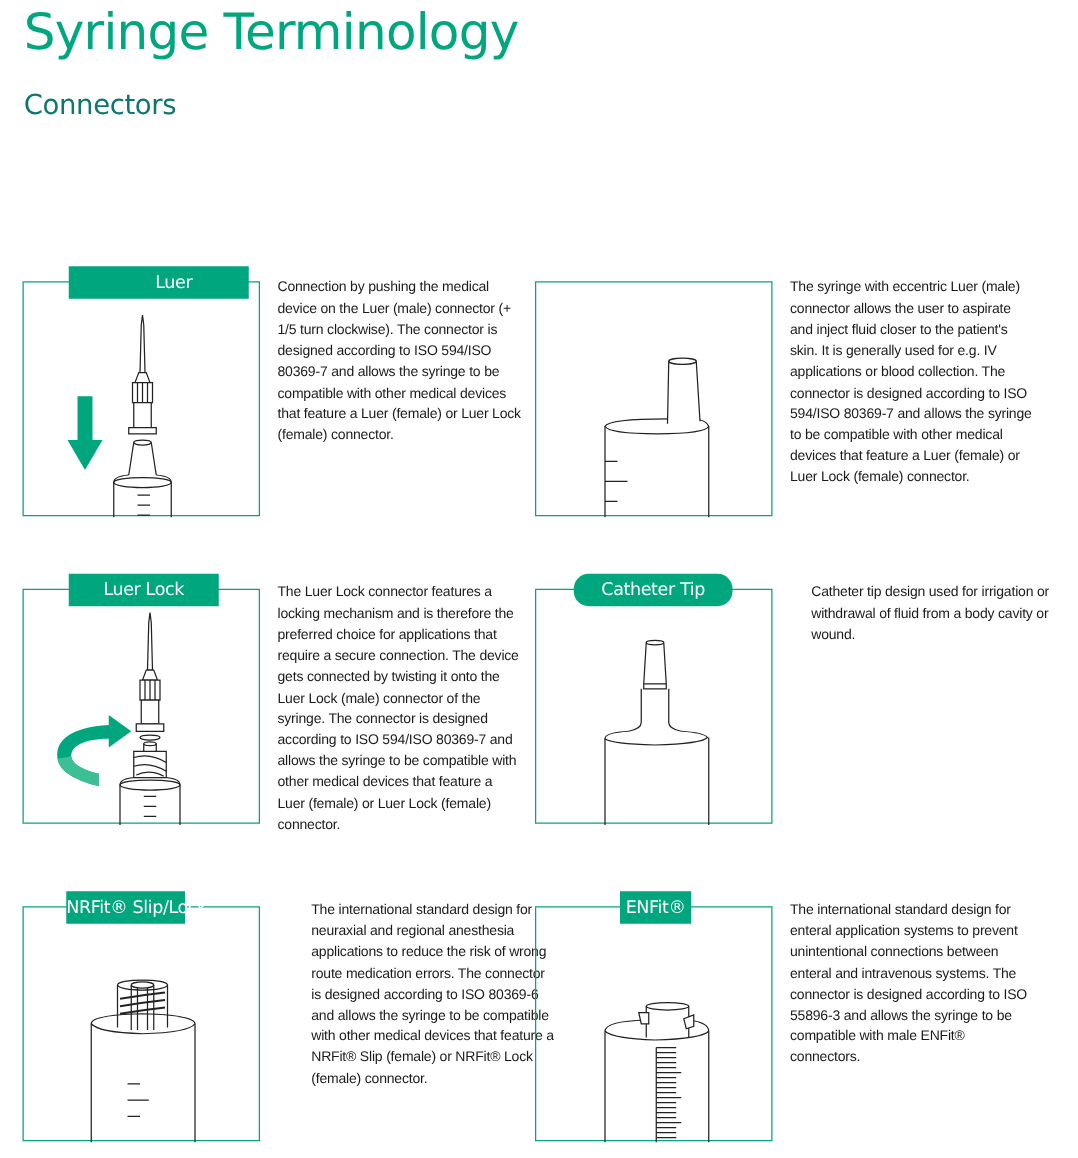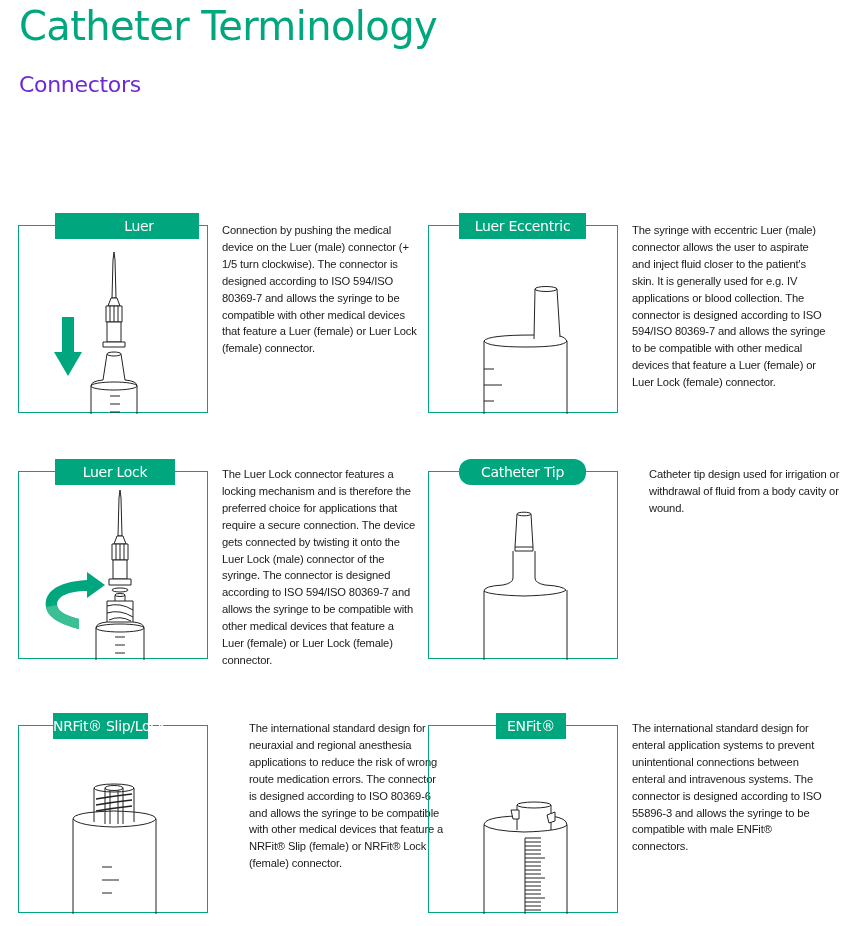--- a/index.html
+++ b/index.html
@@ -3,34 +3,34 @@
 <meta charset="utf-8">
 <style>
   html, body { margin: 0; padding: 0; background: #ffffff; }
   body { width: 862px; height: 926px; position: relative; overflow: hidden;
          font-family: "Liberation Sans", "DejaVu Sans", sans-serif; color: #1a1a1a; }
   .title { position: absolute; left: 19px; top: 2px; margin: 0;
            font-family: "DejaVu Sans", sans-serif; font-weight: normal;
            font-size: 40px; letter-spacing: -0.6px; color: #00a77e; line-height: 48px; }
   .subtitle { position: absolute; left: 19px; top: 70px; margin: 0;
               font-family: "DejaVu Sans", sans-serif; font-weight: normal;
-              font-size: 22px; letter-spacing: -0.3px; color: #6d28d9; line-height: 30px; }
+              font-size: 22px; letter-spacing: -0.3px; color: #0f766e; line-height: 30px; }
   .card { position: absolute; width: 190px; height: 188px;
           border: 1.3px solid #00a77e; border-bottom-width: 1.5px; box-sizing: border-box; }
   .card .label { position: absolute; top: -13px; height: 26px; background: #00a77e;
                  color: #ffffff; font-size: 14px; line-height: 26px; text-align: center;
                  font-family: "DejaVu Sans", sans-serif; letter-spacing: -0.3px; white-space: nowrap; }
   .card svg { position: absolute; left: 0; top: 0; }
   .desc { position: absolute; width: 196px; margin: 0; font-size: 11.2px;
           line-height: 16.9px; color: #1a1a1a; letter-spacing: -0.15px; }
 </style>
 </head>
 <body>
 
-<h1 class="title">Catheter Terminology</h1>
+<h1 class="title">Syringe Terminology</h1>
 <h2 class="subtitle">Connectors</h2>
 
 <div class="card" style="left:18px; top:225px;">
   <svg width="190" height="188" viewBox="0 0 190 188">
     <g fill="none" stroke="#222" stroke-width="1">
 
       <path d="M95,26 L96,34 L97,72 L93,72 L94,34 Z" fill="#fff"></path>
 
       <path d="M92,72 L98,72 L101,80 L89,80 Z" fill="#fff"></path>
       <path d="M87,80 L103,80 L103,96 L87,96 Z" fill="#fff"></path>
@@ -57,21 +57,20 @@
     <g fill="none" stroke="#222" stroke-width="1">
 
       <ellipse cx="117" cy="63" rx="11" ry="2.5" fill="#fff"></ellipse>
       <path d="M106,63 L105,113 M128,63 L131,111"></path>
 
       <path d="M105,109 Q58,109 55,115 Q58,121 97,121 Q135,121 138,115 Q136,111 131,110"></path>
       <path d="M55,115 L55,188 M138,115 L138,188"></path>
       <path d="M55,143 L65,143 M55,159 L73,159 M55,175 L65,175"></path>
     </g>
   </svg>
-  <div class="label" style="left:30px; width:127px;">Luer Eccentric</div>
 </div>
 <p class="desc" style="left:632px; top:222px;">The syringe with eccentric Luer (male) connector allows the user to aspirate and inject fluid closer to the patient's skin. It is generally used for e.g. IV applications or blood collection. The connector is designed according to ISO 594/ISO 80369-7 and allows the syringe to be compatible with other medical devices that feature a Luer (female) or Luer Lock (female) connector.</p>
 
 <div class="card" style="left:18px; top:471px;padding-left:24px;">
   <svg width="190" height="188" viewBox="0 0 190 188">
     <g fill="none" stroke="#222" stroke-width="1">
 
       <path d="M101,18 L102,26 L103,64 L99,64 L100,26 Z" fill="#fff"></path>
       <path d="M98,64 L104,64 L107,72 L95,72 Z" fill="#fff"></path>
       <path d="M93,72 L109,72 L109,88 L93,88 Z" fill="#fff"></path>
@@ -140,15 +139,15 @@
 
       <ellipse cx="105" cy="79" rx="17" ry="3" fill="#fff"></ellipse>
       <path d="M88,79 L88,104 M122,79 L122,104"></path>
       <path d="M82,84 L90,84 L90,93 L84,93 Z" fill="#fff"></path>
       <path d="M118,89 L126,86 L126,95 L120,97 Z" fill="#fff"></path>
 
       <path d="M96,112 L96,188"></path>
       <path d="M96,112 L112,112 M96,116 L112,116 M96,120 L112,120 M96,124 L112,124 M96,128 L112,128 M96,132 L116,132 M96,136 L112,136 M96,140 L112,140 M96,144 L112,144 M96,148 L112,148 M96,152 L116,152 M96,156 L112,156 M96,160 L112,160 M96,164 L112,164 M96,168 L112,168 M96,172 L116,172 M96,176 L112,176 M96,180 L112,180 M96,184 L112,184"></path>
     </g>
   </svg>
-  <div class="label" style="left:67px; width:70px;">ENFit®</div>
+  <div class="label" style="left:67px; width:57px;">ENFit®</div>
 </div>
 <p class="desc" style="left:632px; top:720px;">The international standard design for enteral application systems to prevent unintentional connections between enteral and intravenous systems. The connector is designed according to ISO 55896-3 and allows the syringe to be compatible with male ENFit® connectors.</p>
 
 </body></html>

